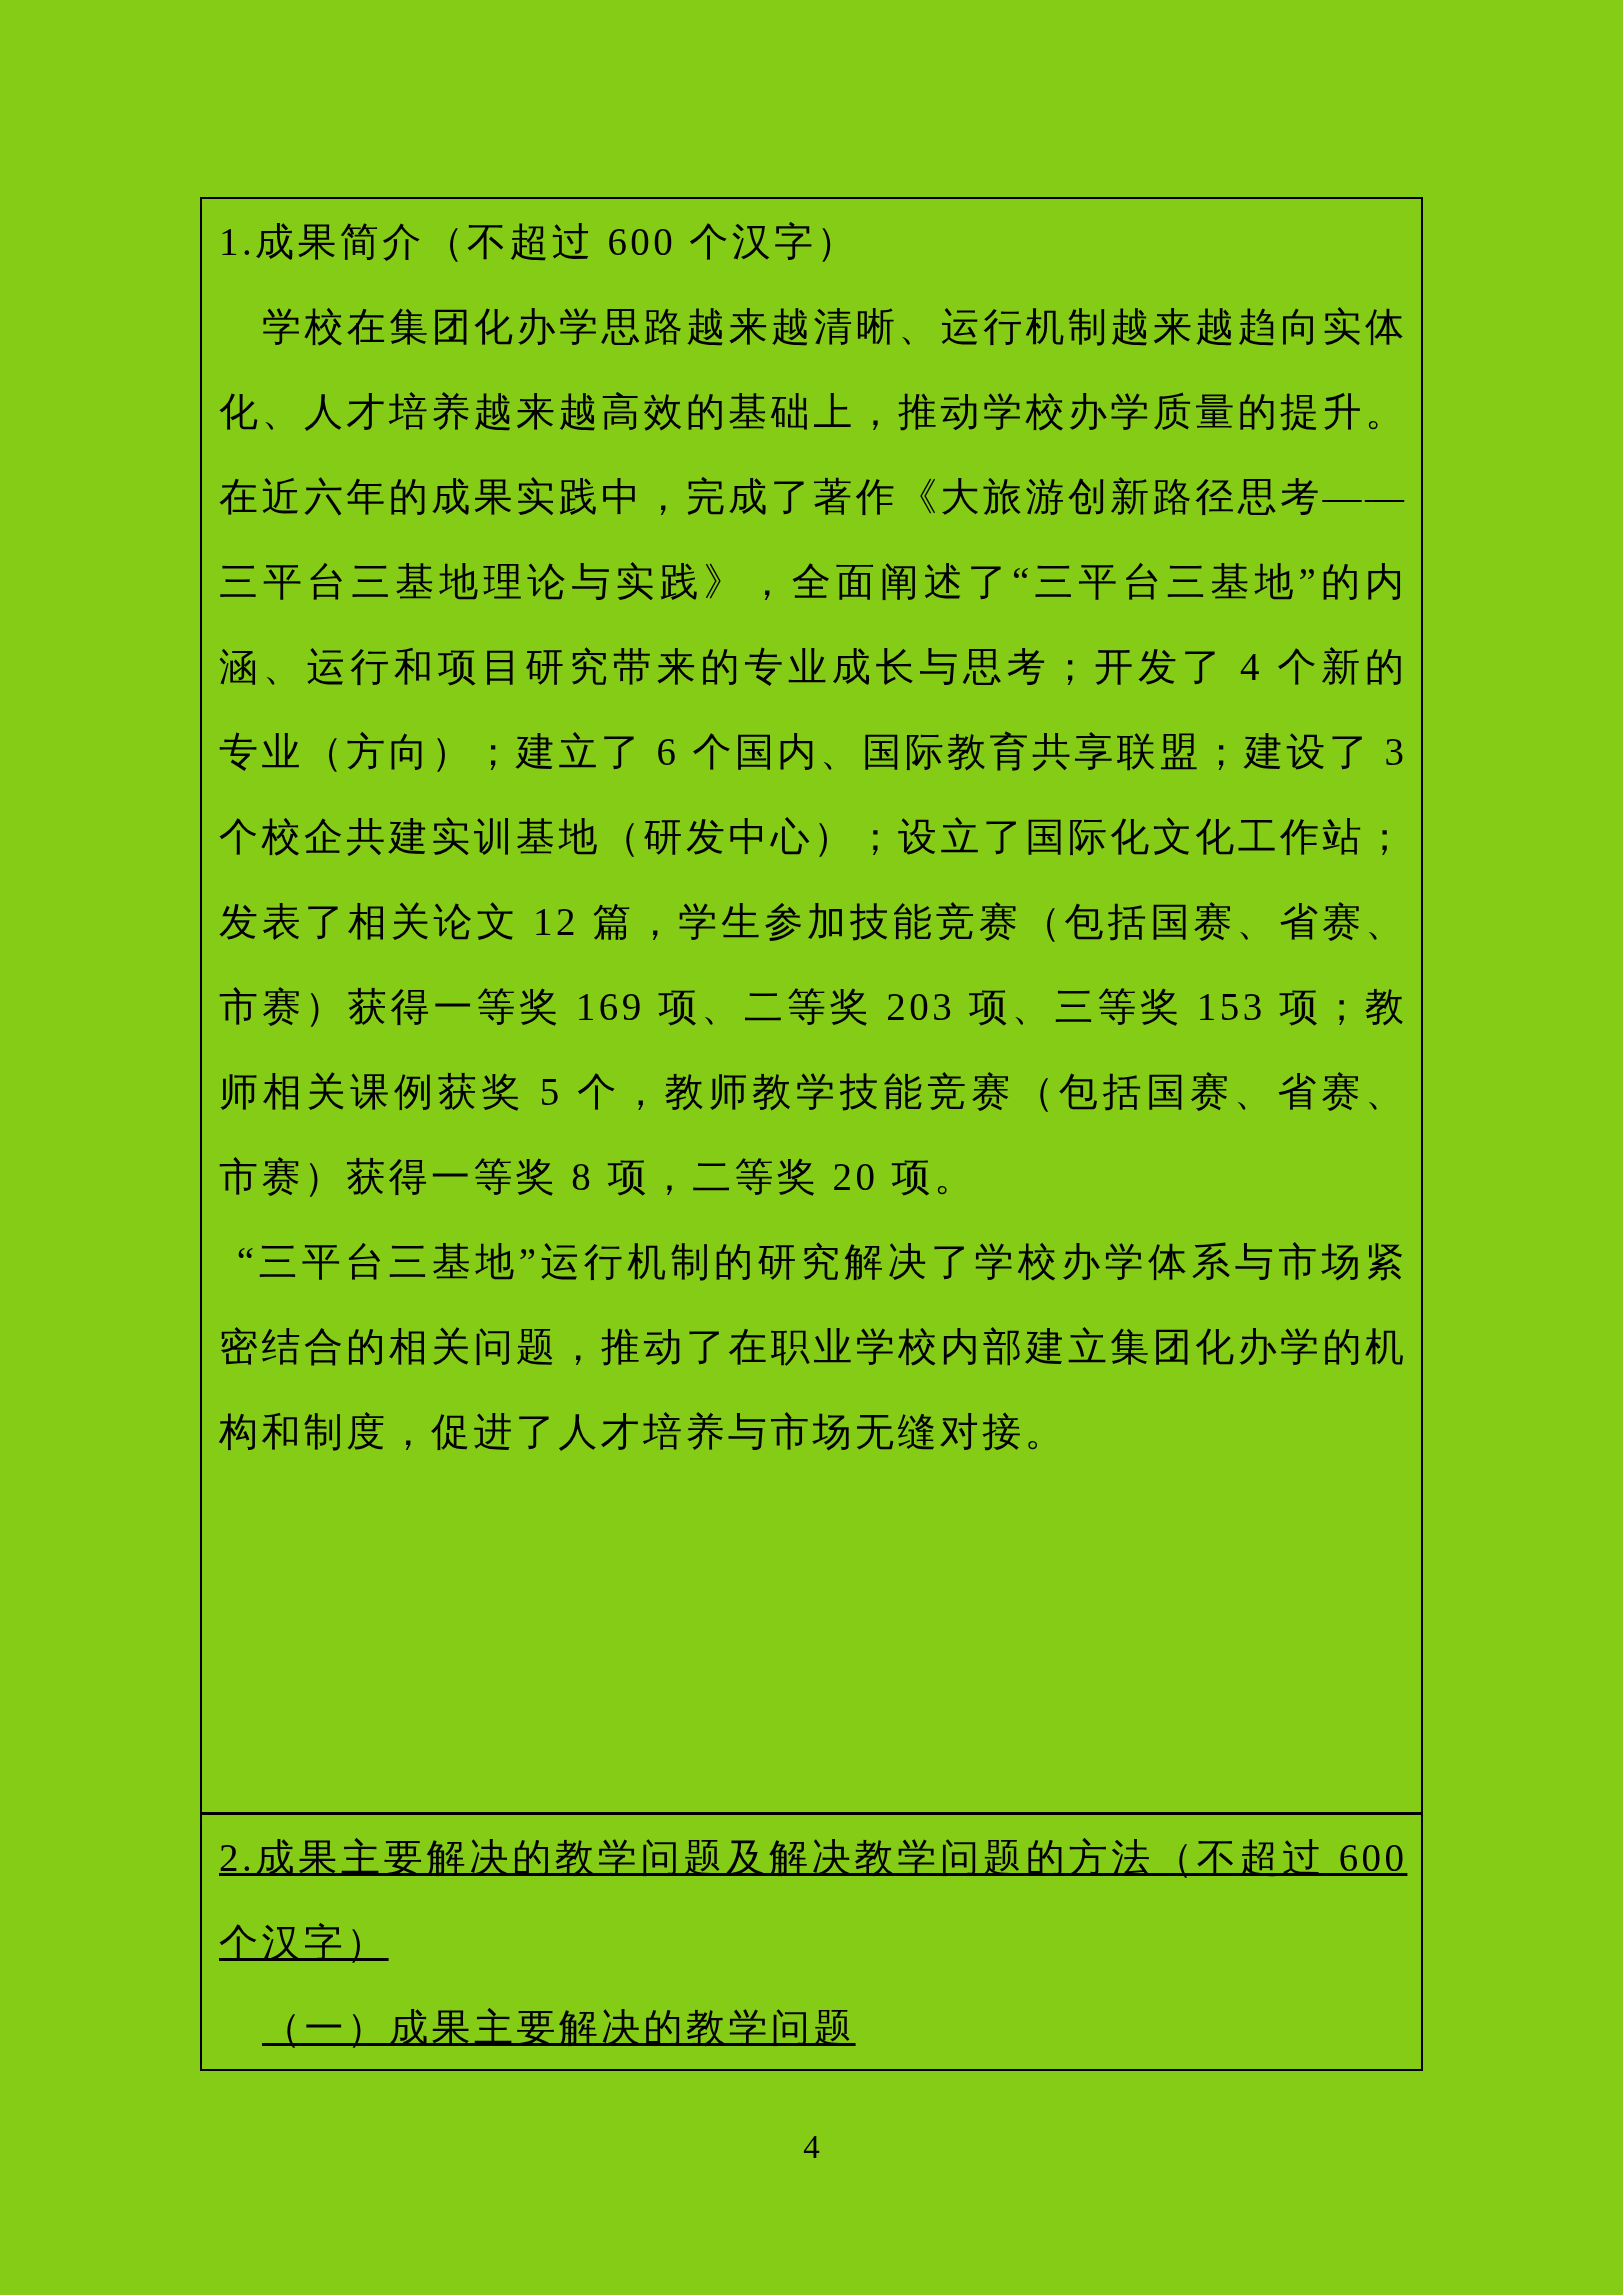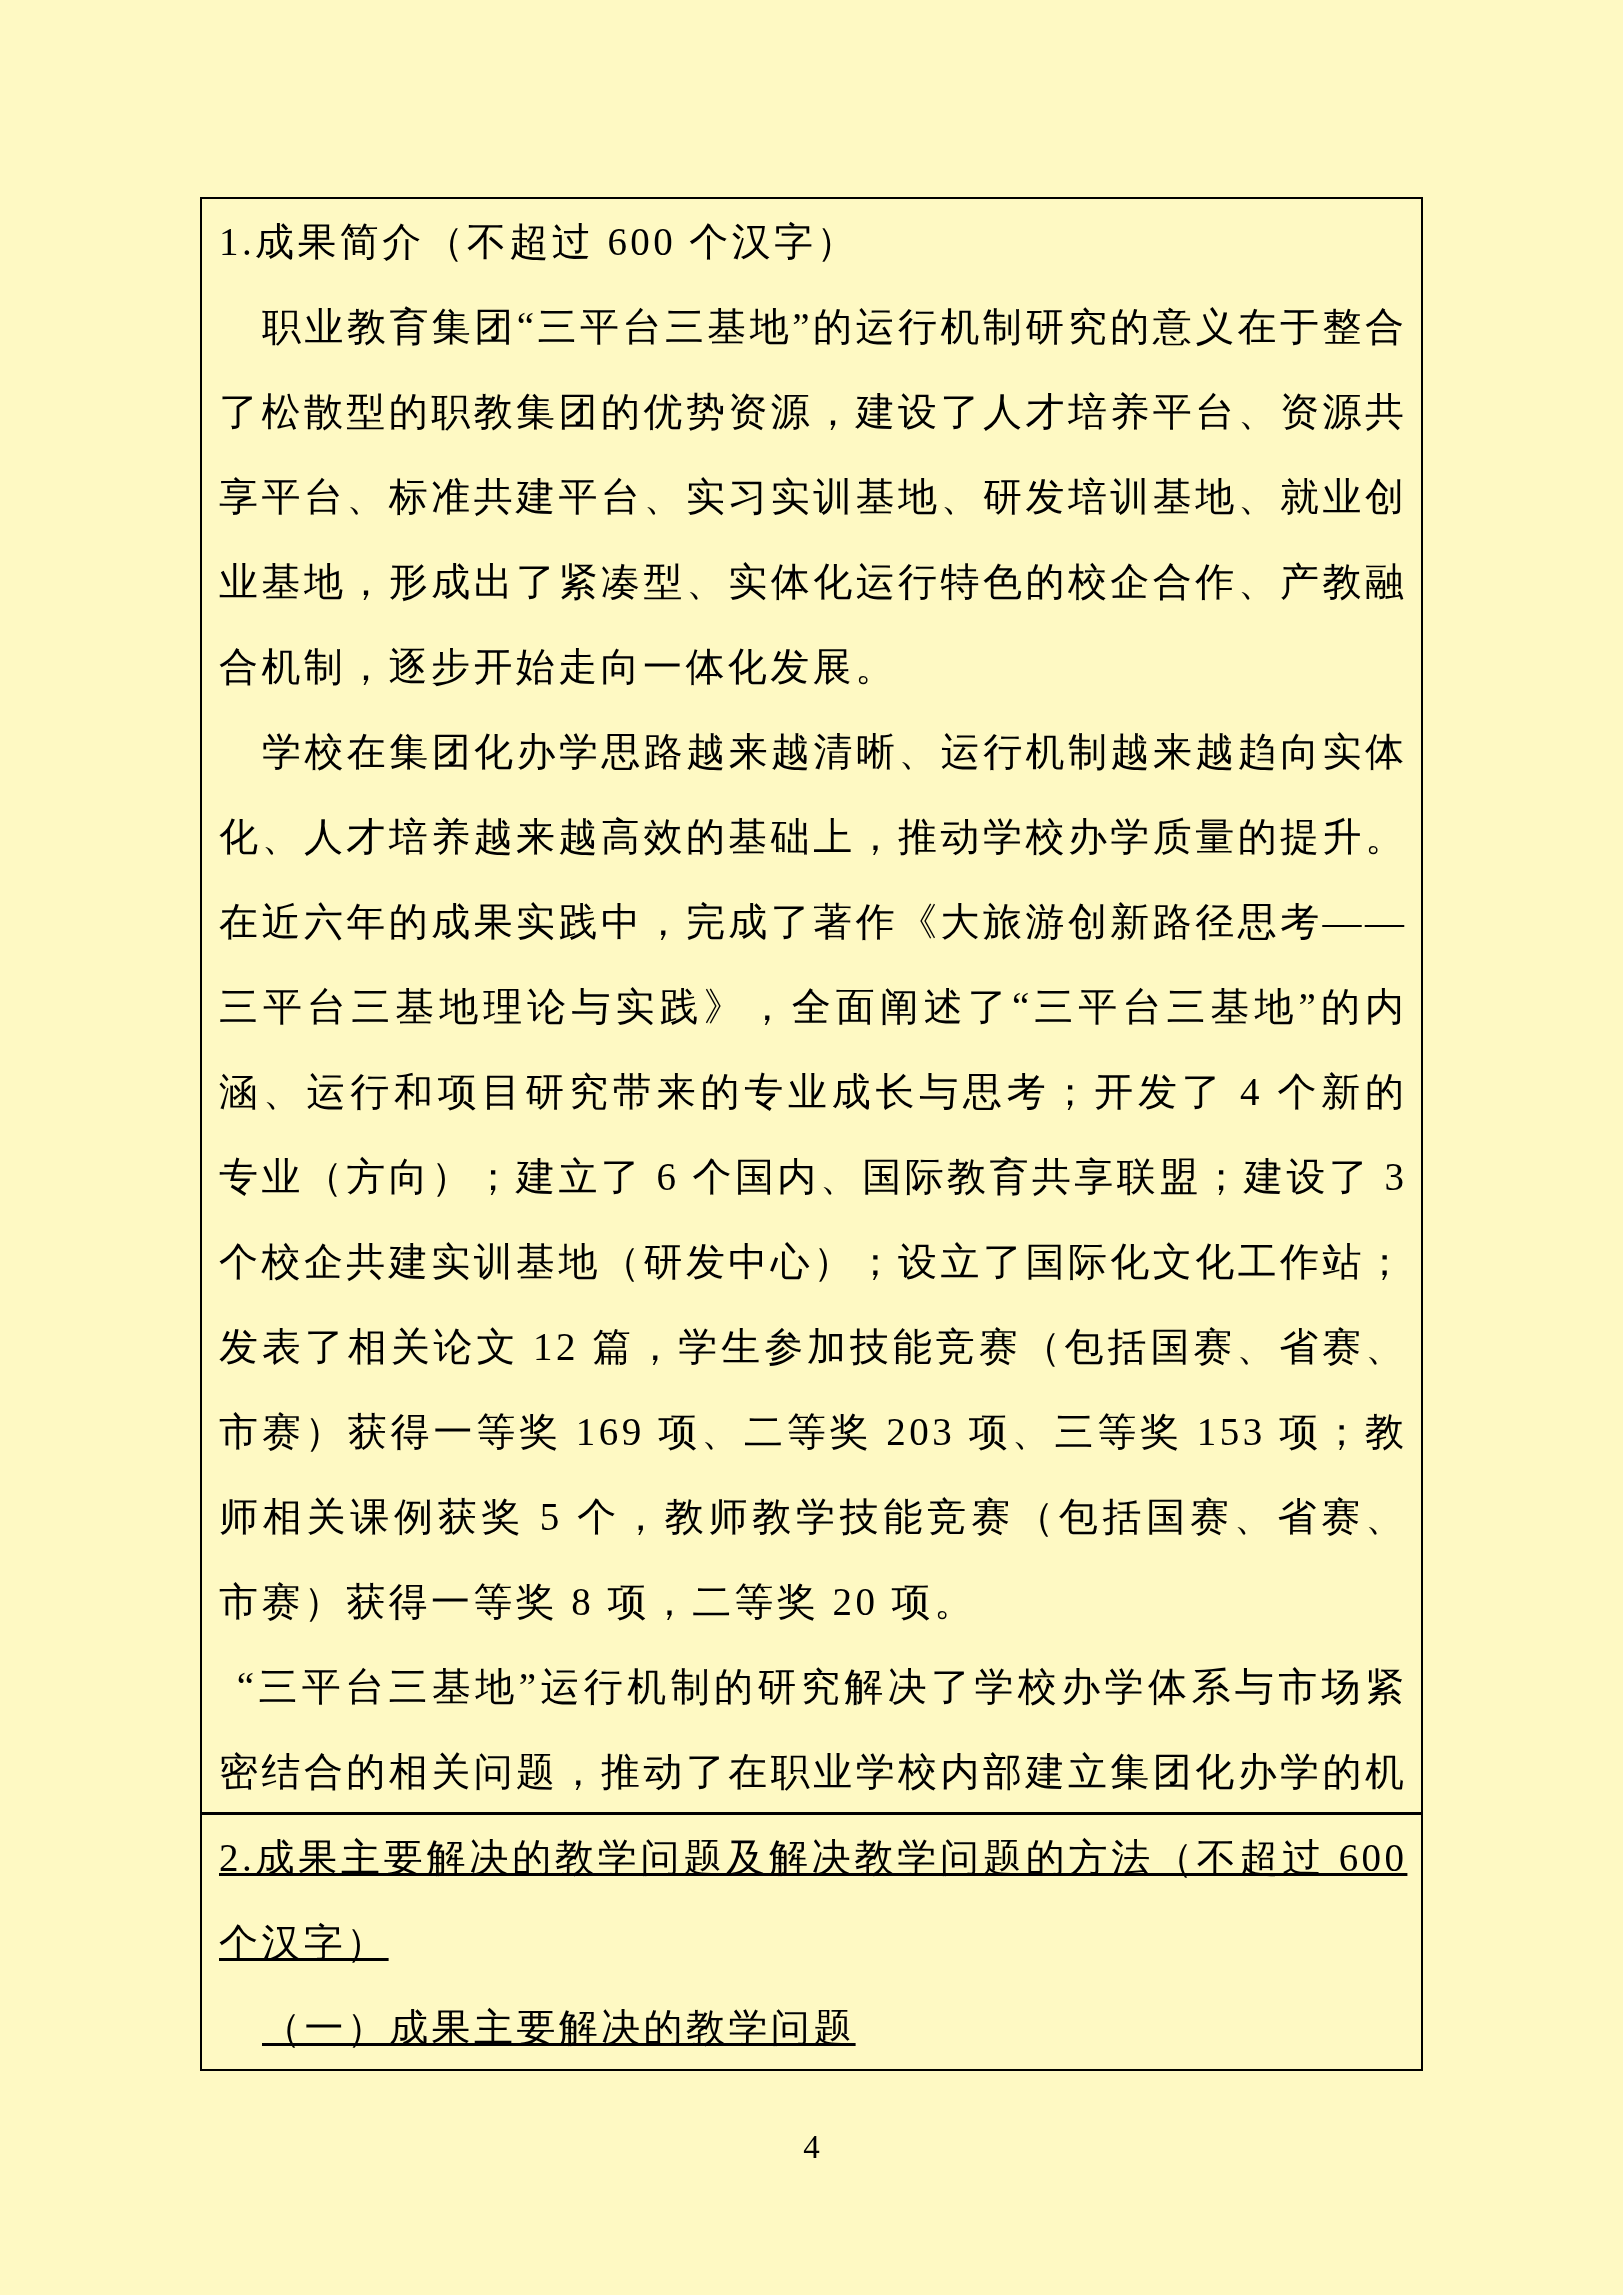--- a/index.html
+++ b/index.html
@@ -4,21 +4,21 @@
 <style>
   html, body {
     margin: 0;
     padding: 0;
     background: #ffffff;
   }
   .page {
     position: relative;
     width: 1623px;
     height: 2295px;
-    background: #fef9c3;
+    background: #84cc16;
     font-family: "Liberation Serif", "DejaVu Serif", serif;
     color: #000000;
     overflow: hidden;
   }
   .doc-table {
     position: absolute;
     left: 200px;
     top: 197px;
     width: 1223px;
     height: 1874px;
@@ -71,21 +71,20 @@
 </style>
 </head>
 <body>
 
 <div class="page">
 
   <div class="doc-table">
 
     <div class="cell cell-1">
       <p class="heading">1.成果简介（不超过 600 个汉字）</p>
-      <p class="para">职业教育集团“三平台三基地”的运行机制研究的意义在于整合了松散型的职教集团的优势资源，建设了人才培养平台、资源共享平台、标准共建平台、实习实训基地、研发培训基地、就业创业基地，形成出了紧凑型、实体化运行特色的校企合作、产教融合机制，逐步开始走向一体化发展。</p>
       <p class="para">学校在集团化办学思路越来越清晰、运行机制越来越趋向实体化、人才培养越来越高效的基础上，推动学校办学质量的提升。在近六年的成果实践中，完成了著作《大旅游创新路径思考——三平台三基地理论与实践》，全面阐述了“三平台三基地”的内涵、运行和项目研究带来的专业成长与思考；开发了 4 个新的专业（方向）；建立了 6 个国内、国际教育共享联盟；建设了 3 个校企共建实训基地（研发中心）；设立了国际化文化工作站；发表了相关论文 12 篇，学生参加技能竞赛（包括国赛、省赛、市赛）获得一等奖 169 项、二等奖 203 项、三等奖 153 项；教师相关课例获奖 5 个，教师教学技能竞赛（包括国赛、省赛、市赛）获得一等奖 8 项，二等奖 20 项。</p>
       <p class="para half-indent">“三平台三基地”运行机制的研究解决了学校办学体系与市场紧密结合的相关问题，推动了在职业学校内部建立集团化办学的机构和制度，促进了人才培养与市场无缝对接。</p>
     </div>
 
     <div class="cell cell-2">
       <p class="heading">2.成果主要解决的教学问题及解决教学问题的方法（不超过 600 个汉字）</p>
       <p class="para">（一）成果主要解决的教学问题</p>
     </div>
 
   </div>

